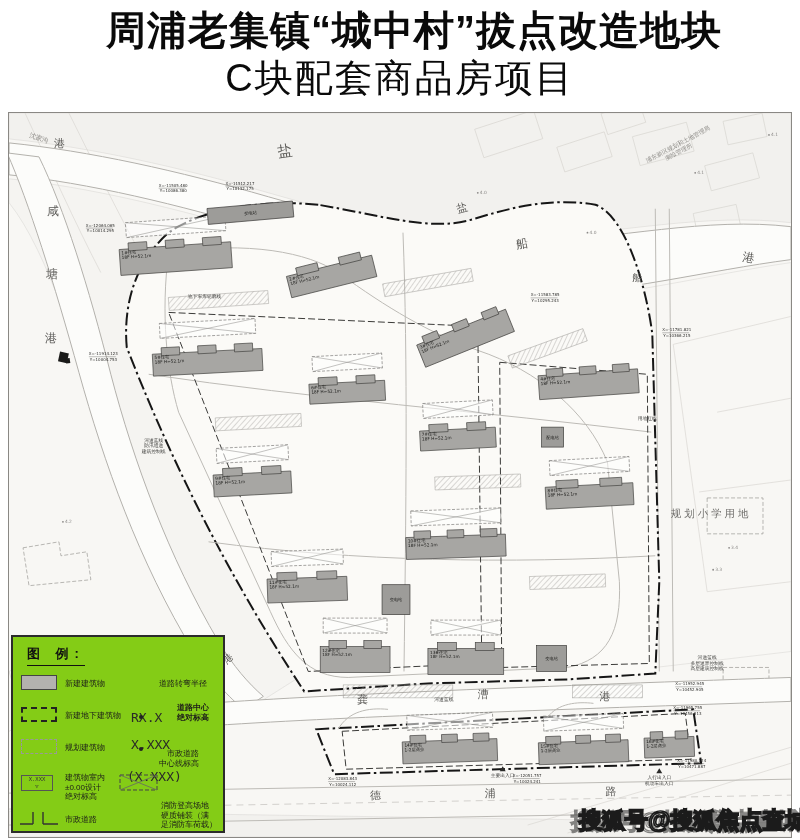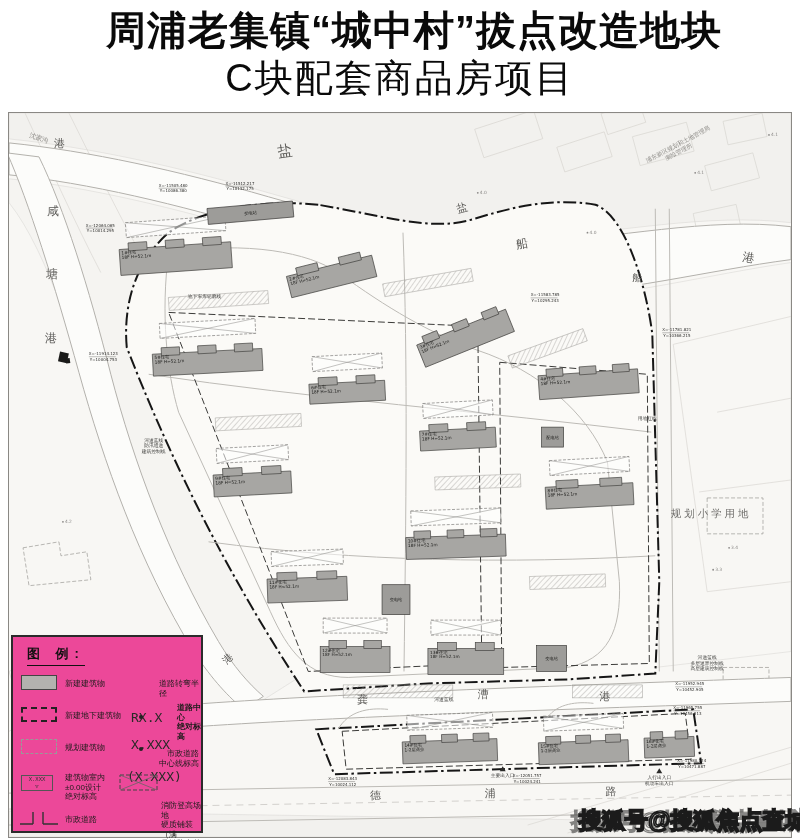--- a/index.html
+++ b/index.html
@@ -24,21 +24,21 @@
   .spot{font-size:4.4px;fill:#8a8886;}
   .bnd{fill:#fbfaf7;stroke:#161616;stroke-width:2;stroke-dasharray:13 3.5 2.5 3.5;}
   .garage{fill:none;stroke:#3a3a38;stroke-width:1;stroke-dasharray:7 3;}
   .plandash{fill:none;stroke:#9a9894;stroke-width:.7;stroke-dasharray:4 2;}
   .road{fill:none;stroke:#bdbbb6;stroke-width:1;}
   .waterband{fill:#fcfcfa;stroke:#b3b1ac;stroke-width:1;}
   .faint{fill:none;stroke:#d9d7d2;stroke-width:.7;}
   .faintfill{fill:#f2f1ee;stroke:#dcdad6;stroke-width:.6;}
   .ent{fill:#2b2b29;}
   
-  .legend{position:absolute;left:2px;top:522px;width:192px;height:198px;border:2px solid #2b2b2b;background:#ec4899;box-sizing:border-box;}
+  .legend{position:absolute;left:2px;top:522px;width:214px;height:198px;border:2px solid #2b2b2b;background:#84cc16;box-sizing:border-box;}
   .legend *{box-sizing:border-box;}
   .lg-title{position:absolute;left:14px;top:8px;font-size:13px;font-weight:700;color:#111;letter-spacing:6px;border-bottom:1.5px solid #111;padding-bottom:2px;}
   .lg-item{position:absolute;font-size:8px;color:#1c1c1a;line-height:9.5px;white-space:pre-line;}
   .sym-new{position:absolute;width:36px;height:15px;background:#b3b2af;border:1px solid #444;}
   .sym-ug{position:absolute;width:36px;height:15px;border:2px dashed #222;background:transparent;}
   .sym-plan{position:absolute;width:36px;height:15px;border:1px dashed #999;}
   .sym-txt{position:absolute;font-size:13px;color:#2a2a28;font-family:"DejaVu Sans Mono",monospace;margin-top:32px;}
   .dot{position:absolute;width:4px;height:4px;border-radius:50%;background:#222;}
   .sym-indoor{position:absolute;width:32px;height:16px;border:1px solid #555;font-size:5.5px;color:#333;text-align:center;line-height:7px;font-family:"DejaVu Sans Mono",monospace;}
   

